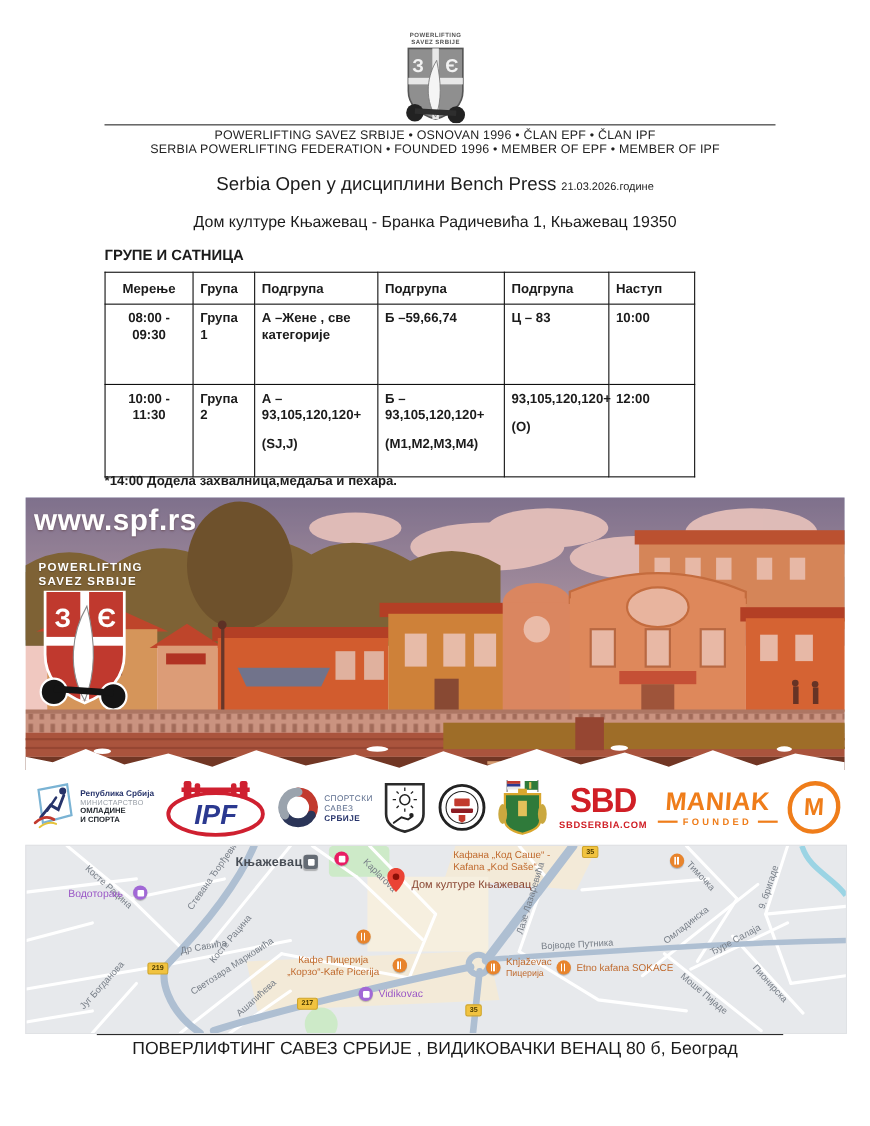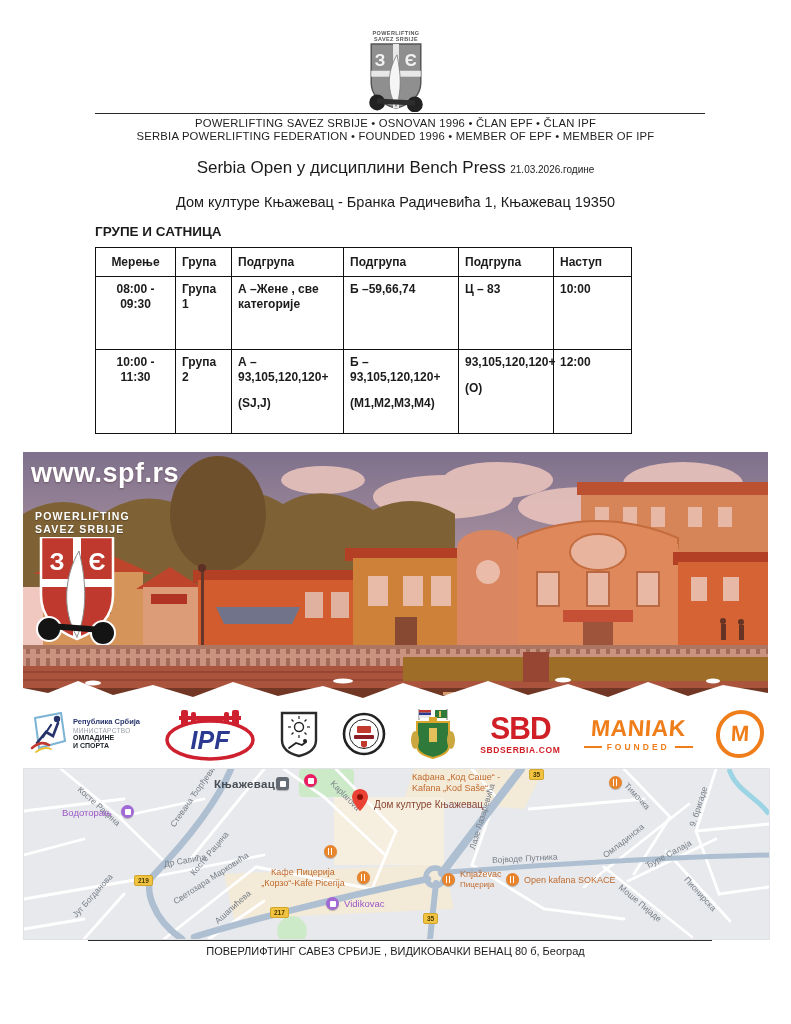--- a/index.html
+++ b/index.html
@@ -72,21 +72,21 @@
   .poi{position:absolute;width:13px;height:13px;border-radius:50%;display:flex;align-items:center;
        justify-content:center;box-shadow:0 1px 1px rgba(0,0,0,.25);}
   .poi-o{background:#e8842c;}
   .poi-p{background:#a168d6;}
   .poi-m{background:#e91e63;}
   .poi-g{background:#646b74;border-radius:3px;}
   .poi i{display:block;width:5px;height:7px;background:repeating-linear-gradient(90deg,#fff 0 1.3px,transparent 1.3px 2.6px);}
   .poi b{display:block;width:6px;height:6px;background:#fff;border-radius:1px;}
 
   
-  .foot1{font-size:11px;}
+  .foot1{font-size:16px;}
   .foot2{font-size:13.5px;}
   .foot2 .bold{font-weight:bold;margin:0 6px;}
 </style>
 </head>
 <body>
 
 <div id="page">
 
   <div class="abs toplogo">
     <div class="tl-txt">
@@ -163,20 +163,21 @@
           </td>
       <td>
         <div>93,105,120,120+</div>
         <div class="l2">(О)</div>
           </td>
       <td>12:00</td>
     </tr>
   </tbody>
     </table>
 
+  <div class="abs note" style="left:95px;top:430px;">*14:00 Додела захвалница,медаља и пехара.</div>
 
   <div class="abs banner">
     <svg width="745" height="248" viewBox="0 0 745 248">
       <defs>
         <linearGradient id="skyG" x1="0" y1="0" x2="0" y2="1">
           <stop offset="0" stop-color="#5d82b5"></stop>
             <stop offset="1" stop-color="#a9bcd6"></stop>
         </linearGradient>
         <pattern id="bal" width="10" height="17" patternUnits="userSpaceOnUse">
           <rect width="10" height="17" fill="#c9b3a4"></rect>
@@ -321,20 +322,32 @@
       <line x1="16" y1="11" x2="78" y2="11" stroke="#cf2030" stroke-width="4"></line>
       <g fill="#cf2030">
           <rect x="18" y="3" width="7" height="16" rx="2"></rect>
           <rect x="28" y="5" width="5" height="12" rx="2"></rect>
           <rect x="69" y="3" width="7" height="16" rx="2"></rect>
           <rect x="61" y="5" width="5" height="12" rx="2"></rect>
         </g>
       <text x="47" y="42" font-size="25" font-weight="bold" font-style="italic" fill="#2b3990" text-anchor="middle" font-family="Liberation Sans,sans-serif">IPF</text>
     </svg>
 
+    <div class="sp">
+      <svg width="40" height="40" viewBox="0 0 40 40">
+        <path d="M20,6 A14,14 0 0 1 32.1,27" fill="none" stroke="#c23a2e" stroke-width="8" stroke-linecap="round"></path>
+        <path d="M32.1,27 A14,14 0 0 1 7.9,27" fill="none" stroke="#2b3558" stroke-width="8" stroke-linecap="round"></path>
+        <path d="M7.9,27 A14,14 0 0 1 20,6" fill="none" stroke="#9aa3ad" stroke-width="8" stroke-linecap="round"></path>
+      </svg>
+      <div class="sss-txt">
+        <div class="sss-l">СПОРТСКИ</div>
+        <div class="sss-l">САВЕЗ</div>
+        <div class="sss-l b">СРБИЈЕ</div>
+      </div>
+    </div>
 
     <svg width="40" height="48" viewBox="0 0 40 48">
       <path d="M3,3 H37 V30 Q37,42 20,46 Q3,42 3,30 Z" fill="#fff" stroke="#2a2a2a" stroke-width="2.4"></path>
       <circle cx="20" cy="17" r="4.5" fill="none" stroke="#222" stroke-width="1.4"></circle>
       <g stroke="#222" stroke-width="1.2">
         <line x1="20" y1="9" x2="20" y2="6"></line>
           <line x1="20" y1="25" x2="20" y2="28"></line>
         <line x1="12" y1="17" x2="9" y2="17"></line>
           <line x1="28" y1="17" x2="31" y2="17"></line>
         <line x1="14.5" y1="11.5" x2="12.5" y2="9.5"></line>
@@ -501,19 +514,19 @@
     <span class="poi poi-o" style="left:418px;top:104px;">
         <i></i>
       </span>
     <span class="mlabel morange" style="left:436px;top:100px;display:block;">
       <span style="display:block;">Knjaževac</span>
       <span style="display:block;font-size:8px;">Пицерија</span>
     </span>
     <span class="poi poi-o" style="left:482px;top:104px;">
         <i></i>
       </span>
-    <span class="mlabel morange" style="left:500px;top:106px;">Open kafana SOKACE</span>
+    <span class="mlabel morange" style="left:500px;top:106px;">Etno kafana SOKACE</span>
   </div>
 
   <div class="abs rule" style="left:88px;top:940px;width:624px;"></div>
   <div class="abs ctr foot1" style="top:945px;">ПОВЕРЛИФТИНГ САВЕЗ СРБИЈЕ , ВИДИКОВАЧКИ ВЕНАЦ 80 б, Београд</div>
 
 </div>
 
 </body></html>

